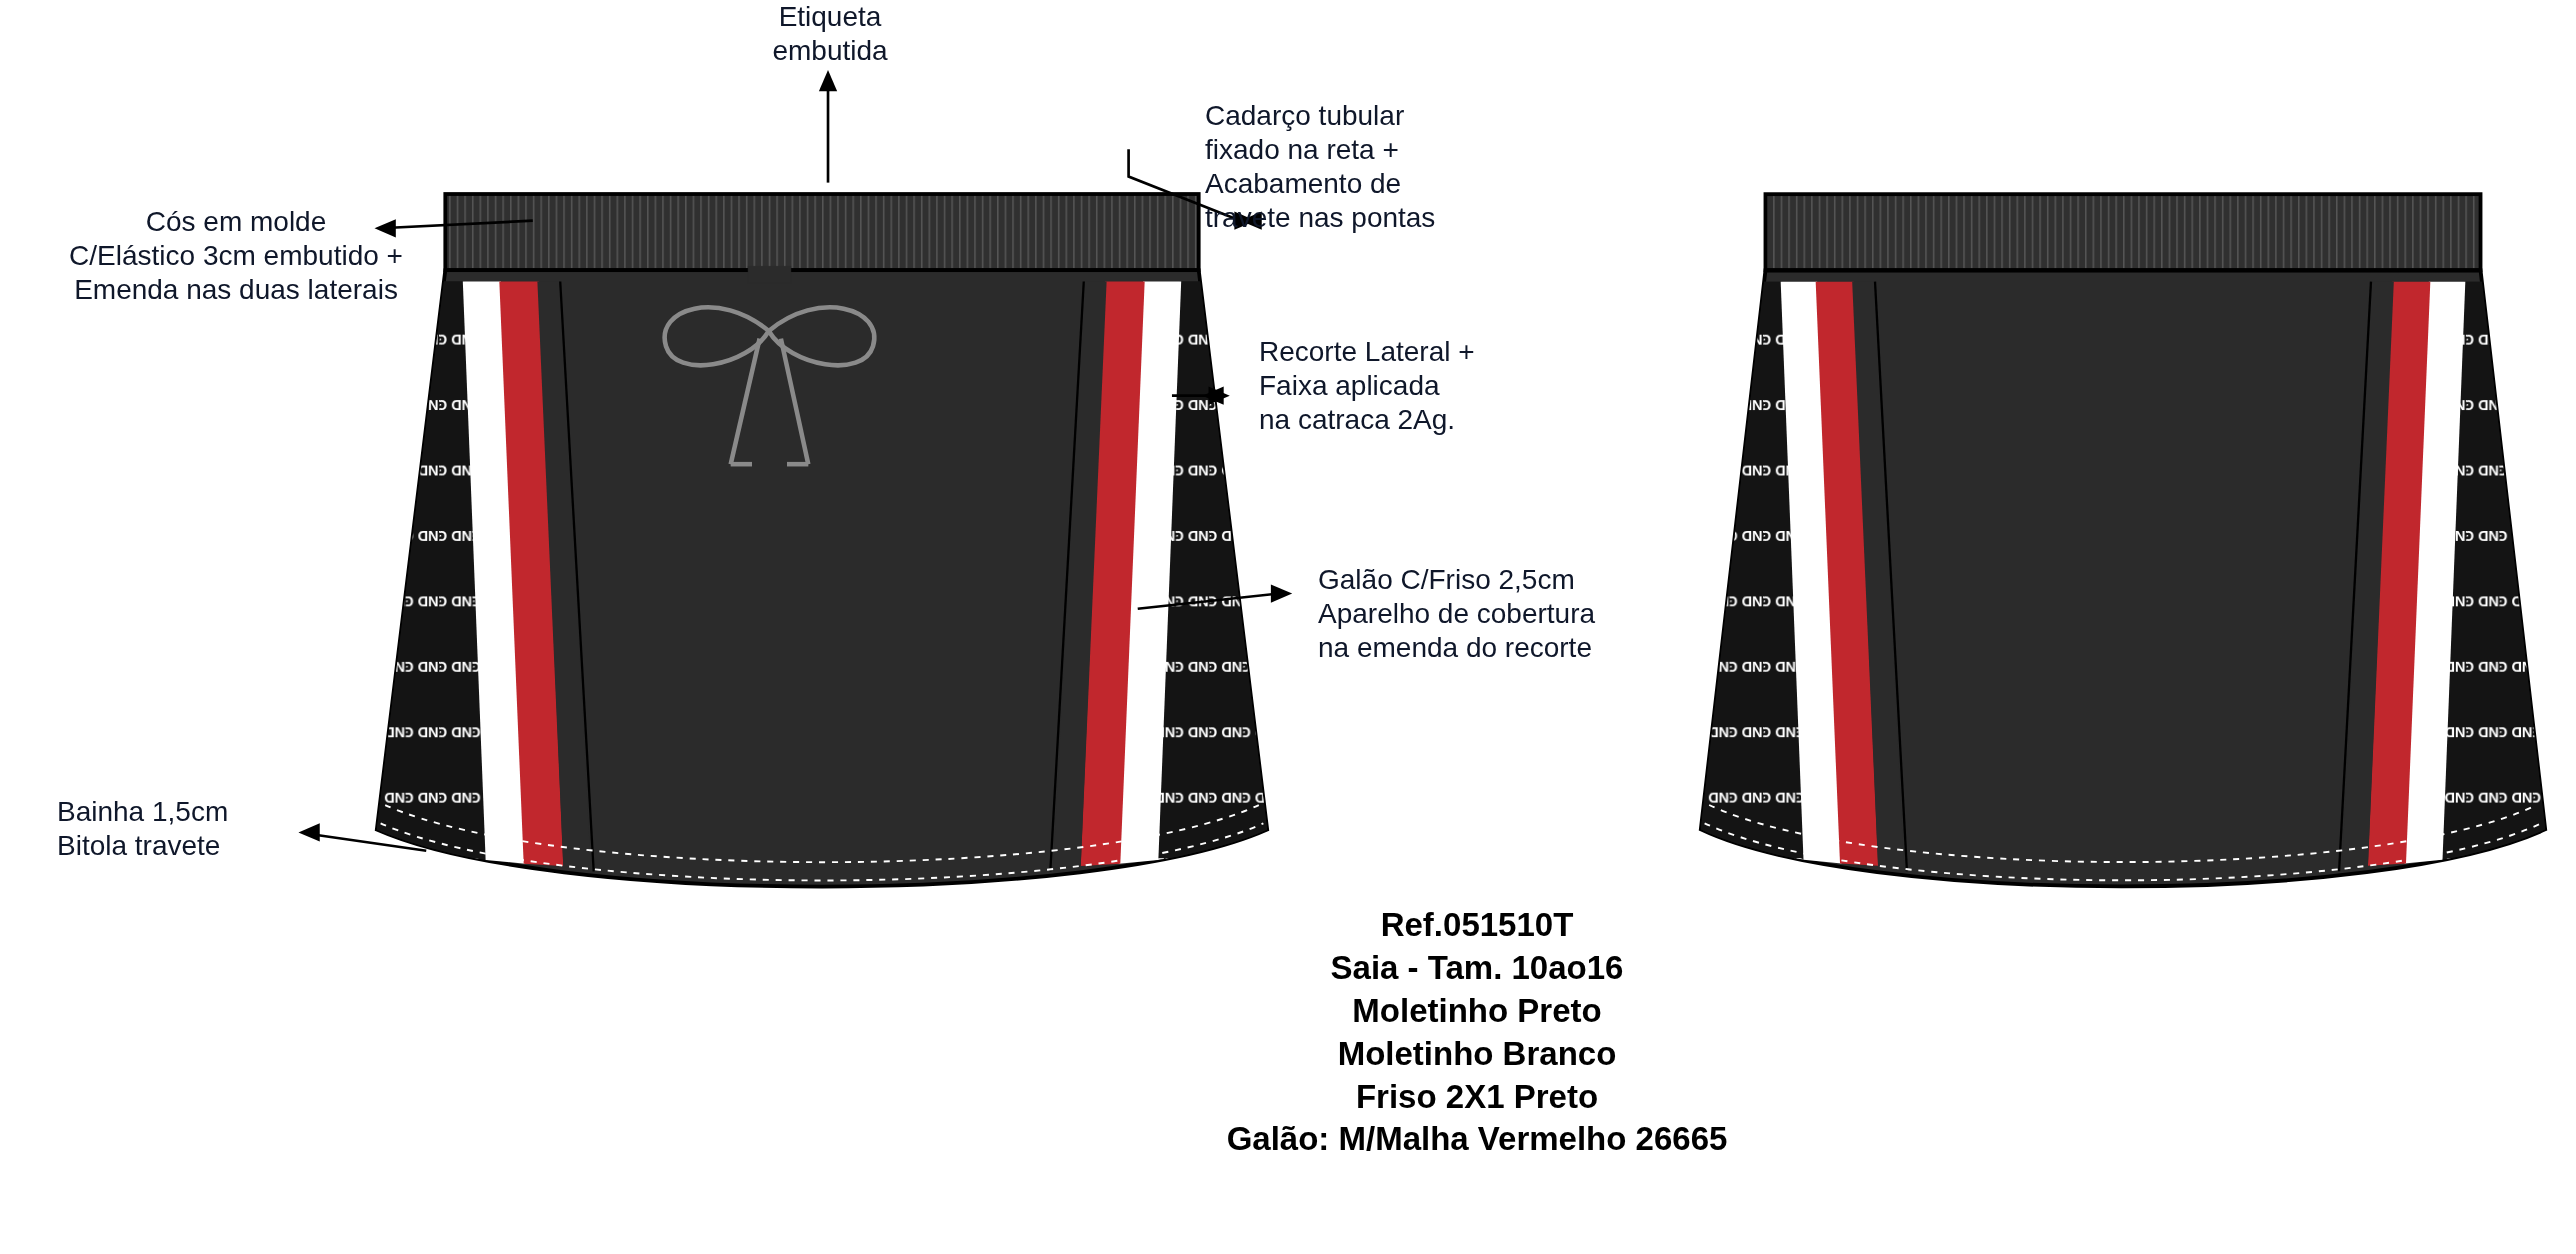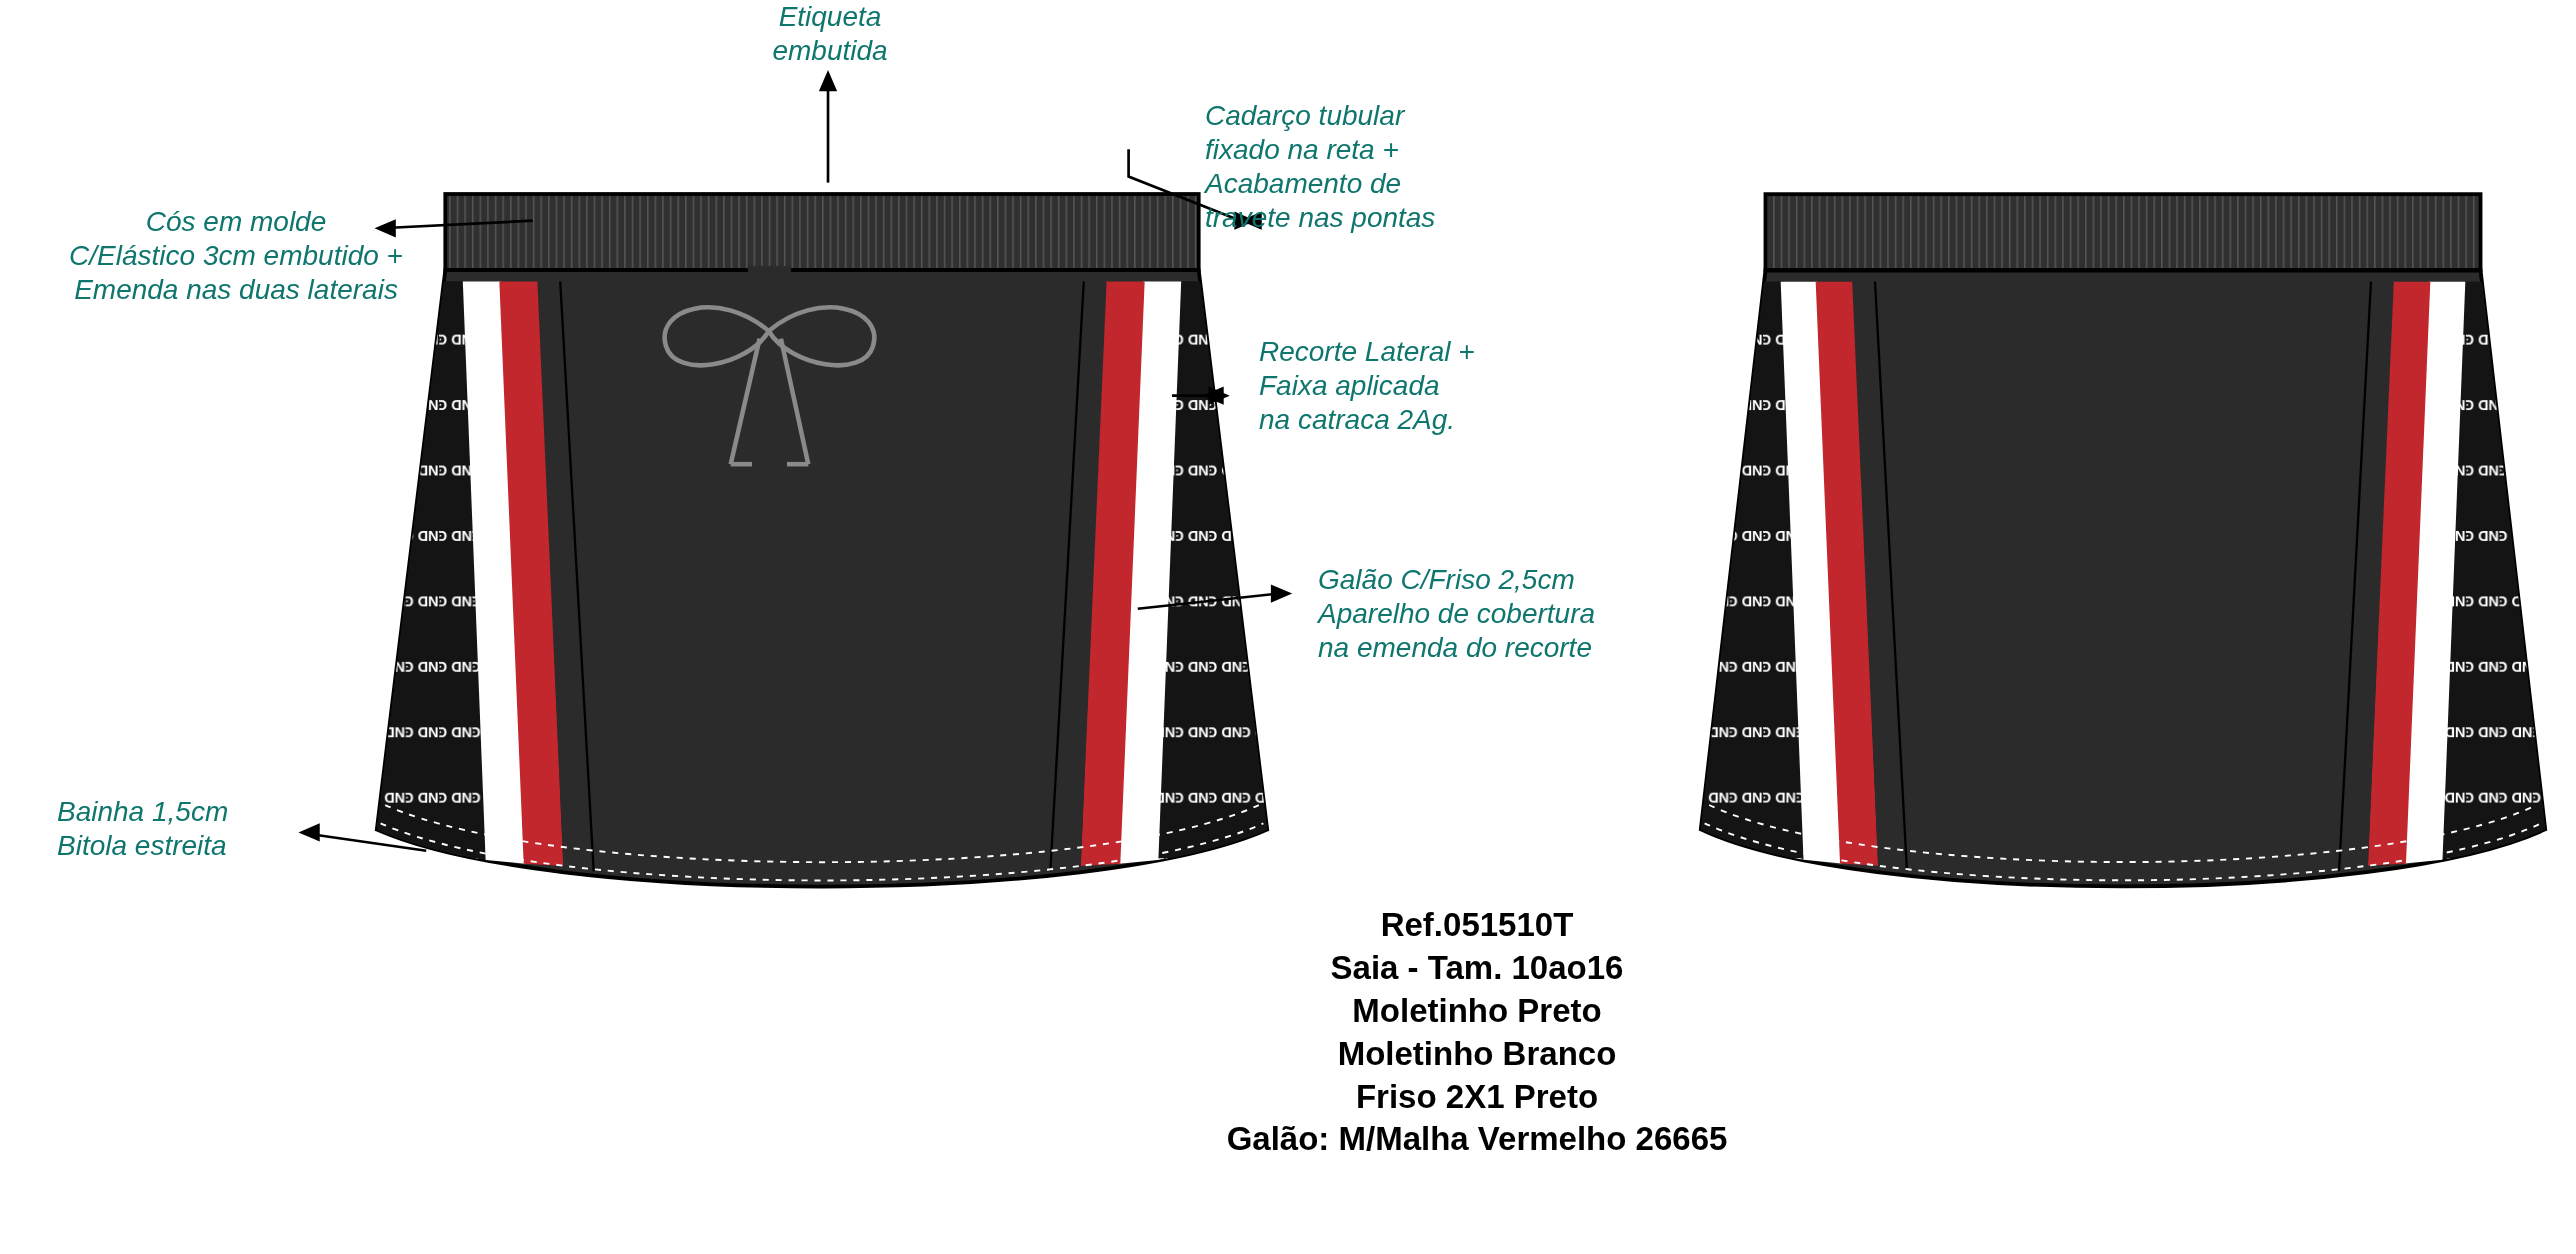--- a/index.html
+++ b/index.html
@@ -1,20 +1,20 @@
 <!DOCTYPE html>
 <html style="font-size:12px"><head>
 <meta charset="utf-8">
 <style>
   html,body{margin:0;padding:0;background:#ffffff;}
   body{width:2576px;height:1254px;position:relative;overflow:hidden;
        font-family:"Liberation Sans",sans-serif;color:#000;}
   .stage{position:absolute;left:0;top:0;width:2576px;height:1254px;}
 
-  .ann{position:absolute;font-size:28px;line-height:1.22;color:#0f766e;white-space:pre-line;font-style:italic;}
+  .ann{position:absolute;font-size:28px;line-height:1.22;color:#0f172a;white-space:pre-line;}
   .ann.r{text-align:center;}
   .ann.l{text-align:left;}
   .ann.c{text-align:center;}
 
   svg.lines{position:absolute;left:0;top:0;width:2576px;height:1254px;pointer-events:none;}
 
   .spec{position:absolute;font-size:33px;font-weight:bold;line-height:1.30;text-align:center;}
 
   
   .skirt{position:absolute;}
@@ -159,21 +159,21 @@
 
   <div class="ann l" style="left:1259px;top:335px;width:342px;">Recorte Lateral +
 Faixa aplicada
 na catraca 2Ag.</div>
 
   <div class="ann l" style="left:1294px;top:563px;width:396px;margin-left:24px;">Galão C/Friso 2,5cm
 Aparelho de cobertura
 na emenda do recorte</div>
 
   <div class="ann l" style="left:57px;top:795px;width:304px;">Bainha 1,5cm
-Bitola estreita</div>
+Bitola travete</div>
 
   <div class="spec" style="left:1043px;top:904px;width:868px;">
     <div>Ref.051510T</div>
     <div>Saia - Tam. 10ao16</div>
     <div>Moletinho Preto</div>
     <div>Moletinho Branco</div>
     <div>Friso 2X1 Preto</div>
     <div>Galão: M/Malha Vermelho 26665</div>
   </div>
 

